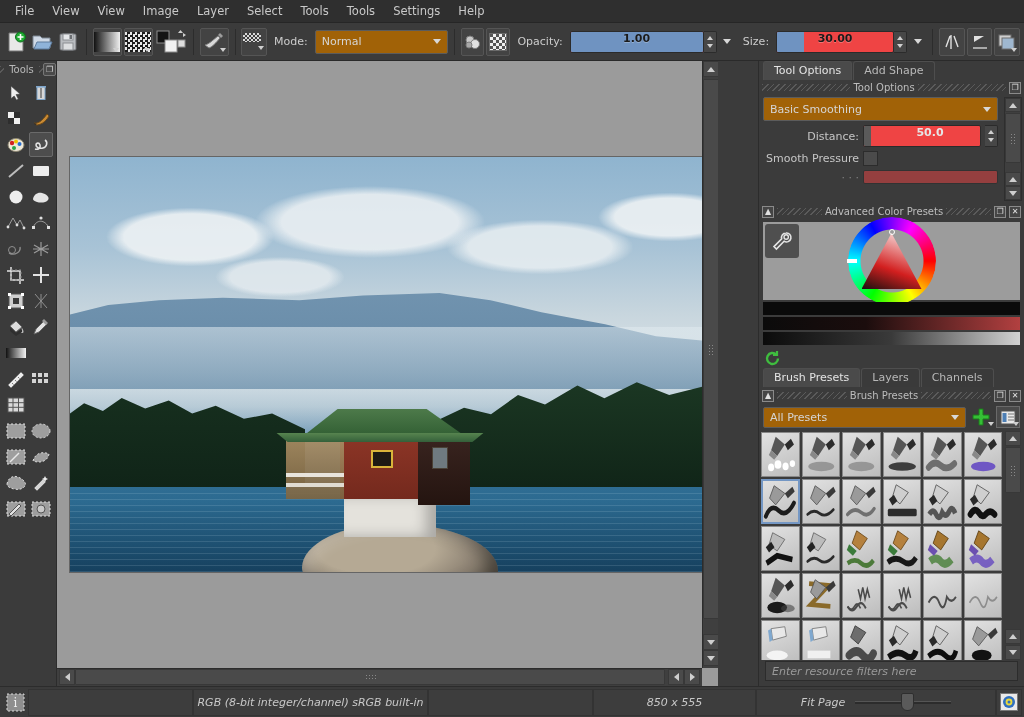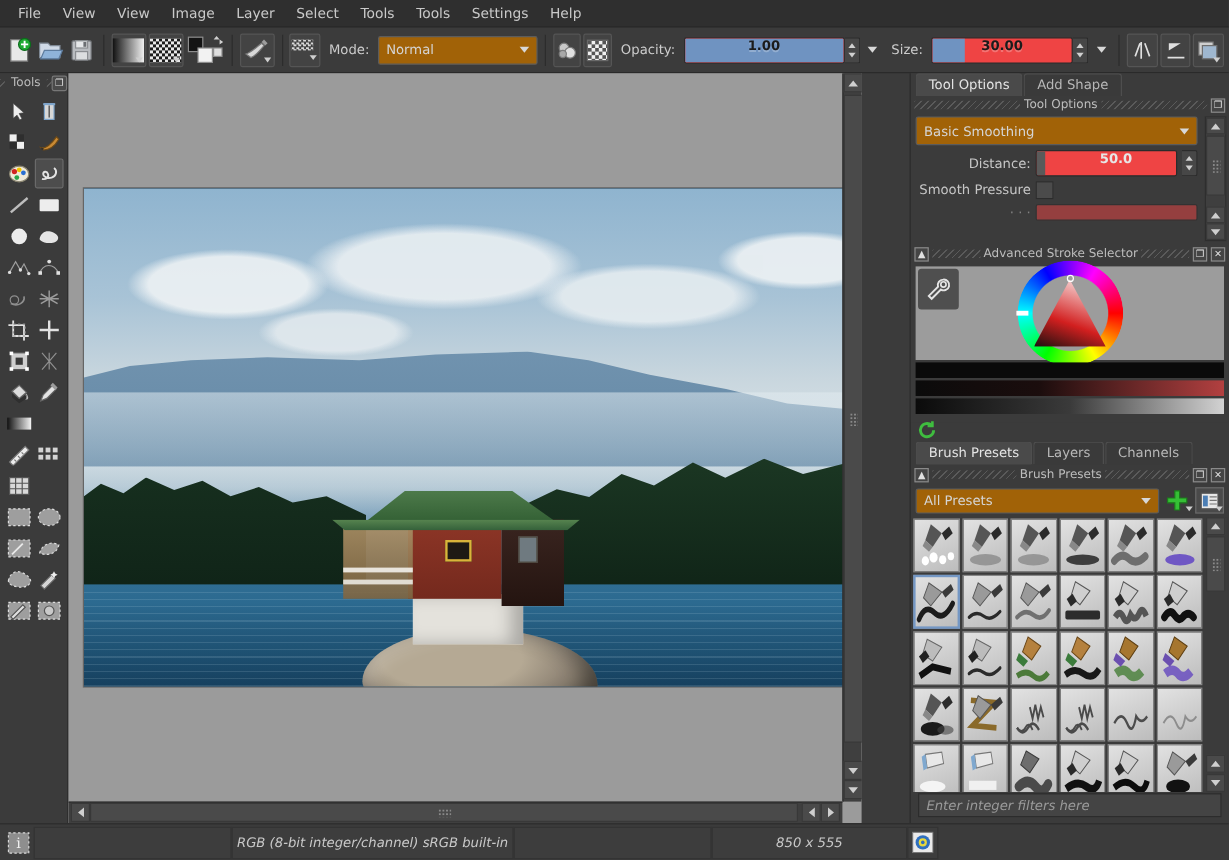--- a/index.html
+++ b/index.html
@@ -739,21 +739,21 @@
         </div>
         <div class="sb-arrow" style="width:16px;height:14px;position:absolute;bottom:0;">
           <div style="width:0;height:0;border-left:4px solid transparent;border-right:4px solid transparent;border-top:5px solid #cfcfcf;"></div>
         </div>
       </div>
     </div>
 
     <div class="panel-head" style="height:17px;">
       <div class="hbtn">▲</div>
       <div class="hatch"></div>
-      <span>Advanced Stroke Selector</span>
+      <span>Advanced Color Presets</span>
       <div class="hatch"></div>
       <div class="hbtn">❐</div>
       <div class="hbtn">✕</div>
     </div>
 
     <div style="position:relative;height:132px;background:#3b3b3b;">
       <div style="position:absolute;left:4px;top:2px;right:4px;height:78px;background:#9c9c9c;">
         <div style="position:absolute;left:2px;top:2px;width:34px;height:34px;background:#4f4f4f;border-radius:3px;display:flex;align-items:center;justify-content:center;">
           <svg width="22" height="22" viewBox="0 0 22 22">
             <path d="M15 3a4.5 4.5 0 0 0-4.3 5.9L3 16.6 5.4 19l7.7-7.7A4.5 4.5 0 1 0 15 3z" fill="none" stroke="#e4e4e4" stroke-width="1.6"></path>
@@ -990,36 +990,43 @@
         </div>
         <div class="sb-arrow" style="width:16px;height:15px;position:absolute;bottom:16px;">
           <div style="width:0;height:0;border-left:4px solid transparent;border-right:4px solid transparent;border-bottom:5px solid #cfcfcf;"></div>
         </div>
         <div class="sb-arrow" style="width:16px;height:15px;position:absolute;bottom:0;">
           <div style="width:0;height:0;border-left:4px solid transparent;border-right:4px solid transparent;border-top:5px solid #cfcfcf;"></div>
         </div>
       </div>
 
       <div class="filterbox" style="position:absolute;left:2px;right:2px;bottom:2px;">
-        <span>Enter integer filters here</span>
+        <span>Enter resource filters here</span>
       </div>
     </div>
   </div>
 
   <div class="statusbar">
     <div style="width:26px;height:27px;display:flex;align-items:center;justify-content:center;">
       <svg width="19" height="19" viewBox="0 0 19 19">
         <rect x="1" y="1" width="17" height="17" fill="#8e8e8e" stroke="#d8d8d8" stroke-dasharray="2 2"></rect>
         <text x="9.5" y="14" font-size="12" text-anchor="middle" fill="#f0f0f0" font-family="DejaVu Serif, serif">i</text>
       </svg>
     </div>
     <div class="sb-cell" style="width:165px;"></div>
     <div class="sb-cell" style="width:235px;">RGB (8-bit integer/channel)  sRGB built-in</div>
     <div class="sb-cell" style="width:165px;"></div>
     <div class="sb-cell" style="width:163px;">850 x 555</div>
+    <div class="sb-cell" style="flex:1;gap:10px;">
+      <span>Fit Page</span>
+      <div class="zoomslider">
+        <div class="track"></div>
+        <div class="knob"></div>
+      </div>
+    </div>
     <div class="sb-cell" style="width:26px;padding:0;">
       <svg width="18" height="18" viewBox="0 0 18 18">
         <rect x="0.5" y="0.5" width="17" height="17" fill="#eaeaea" stroke="#777"></rect>
         <circle cx="9" cy="9" r="6" fill="#2f6fbf"></circle>
         <circle cx="9" cy="9" r="3.4" fill="#e8d83c"></circle>
         <circle cx="9" cy="9" r="1.5" fill="#2f6fbf"></circle>
       </svg>
     </div>
   </div>
 </div>

